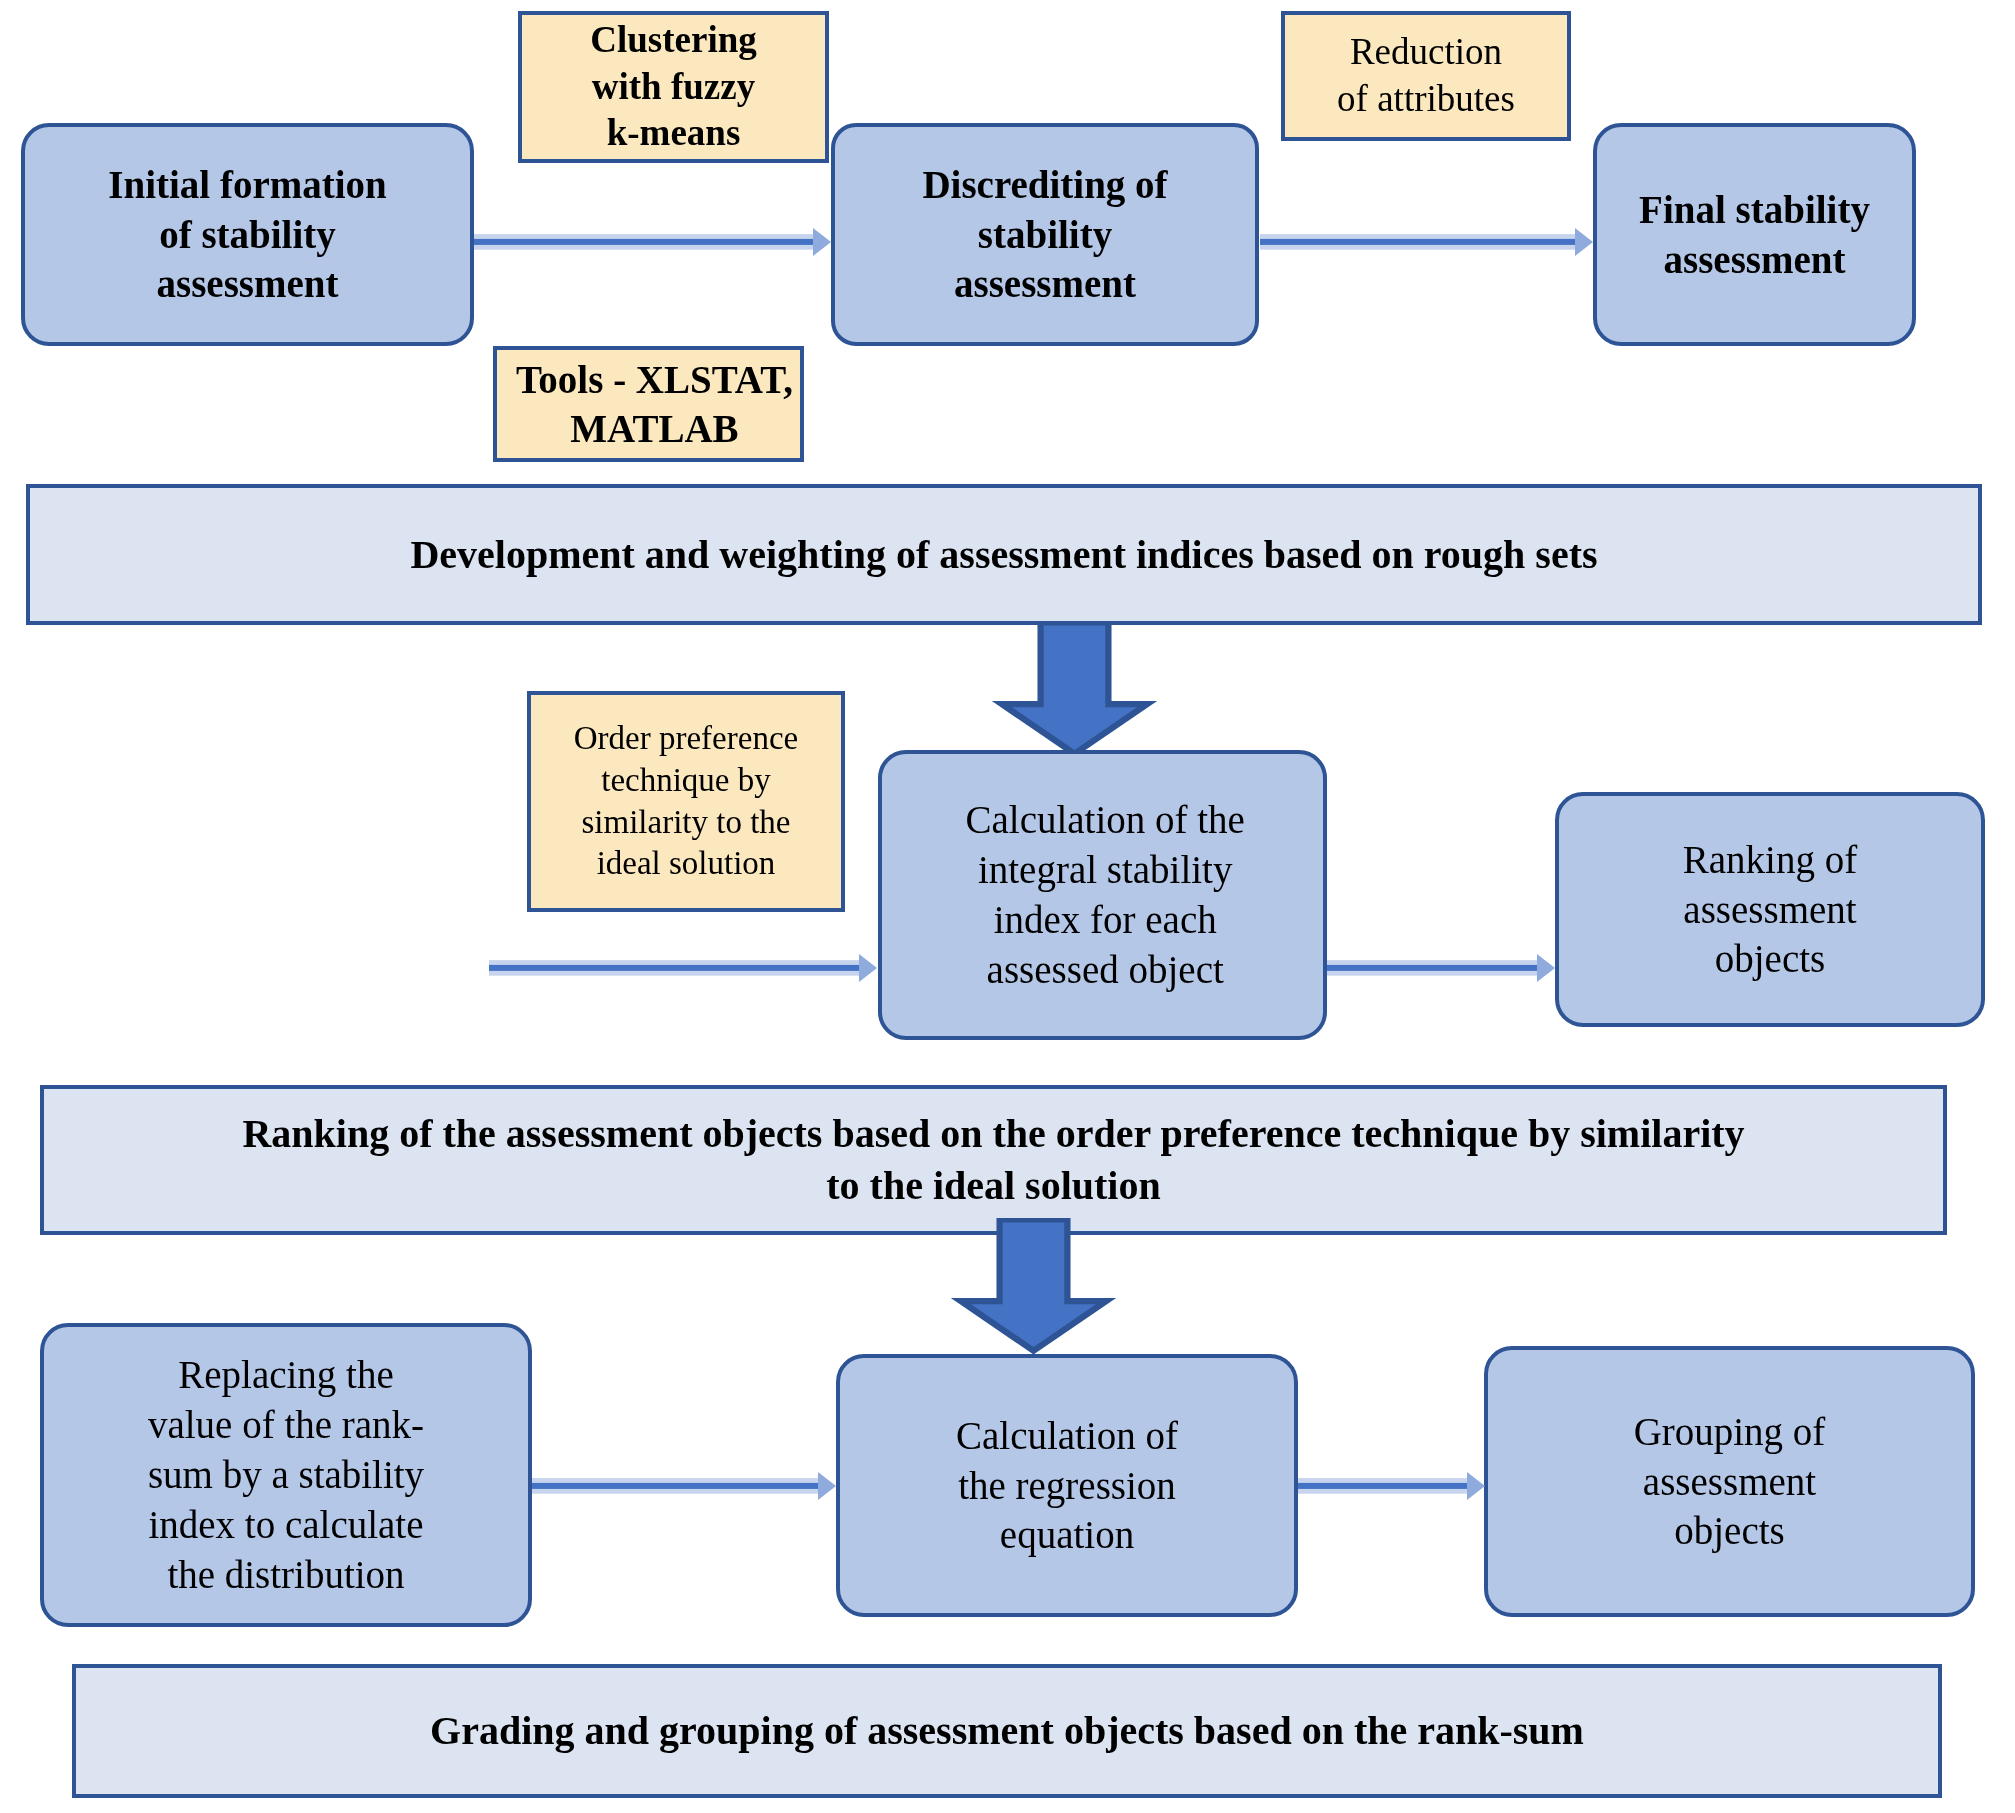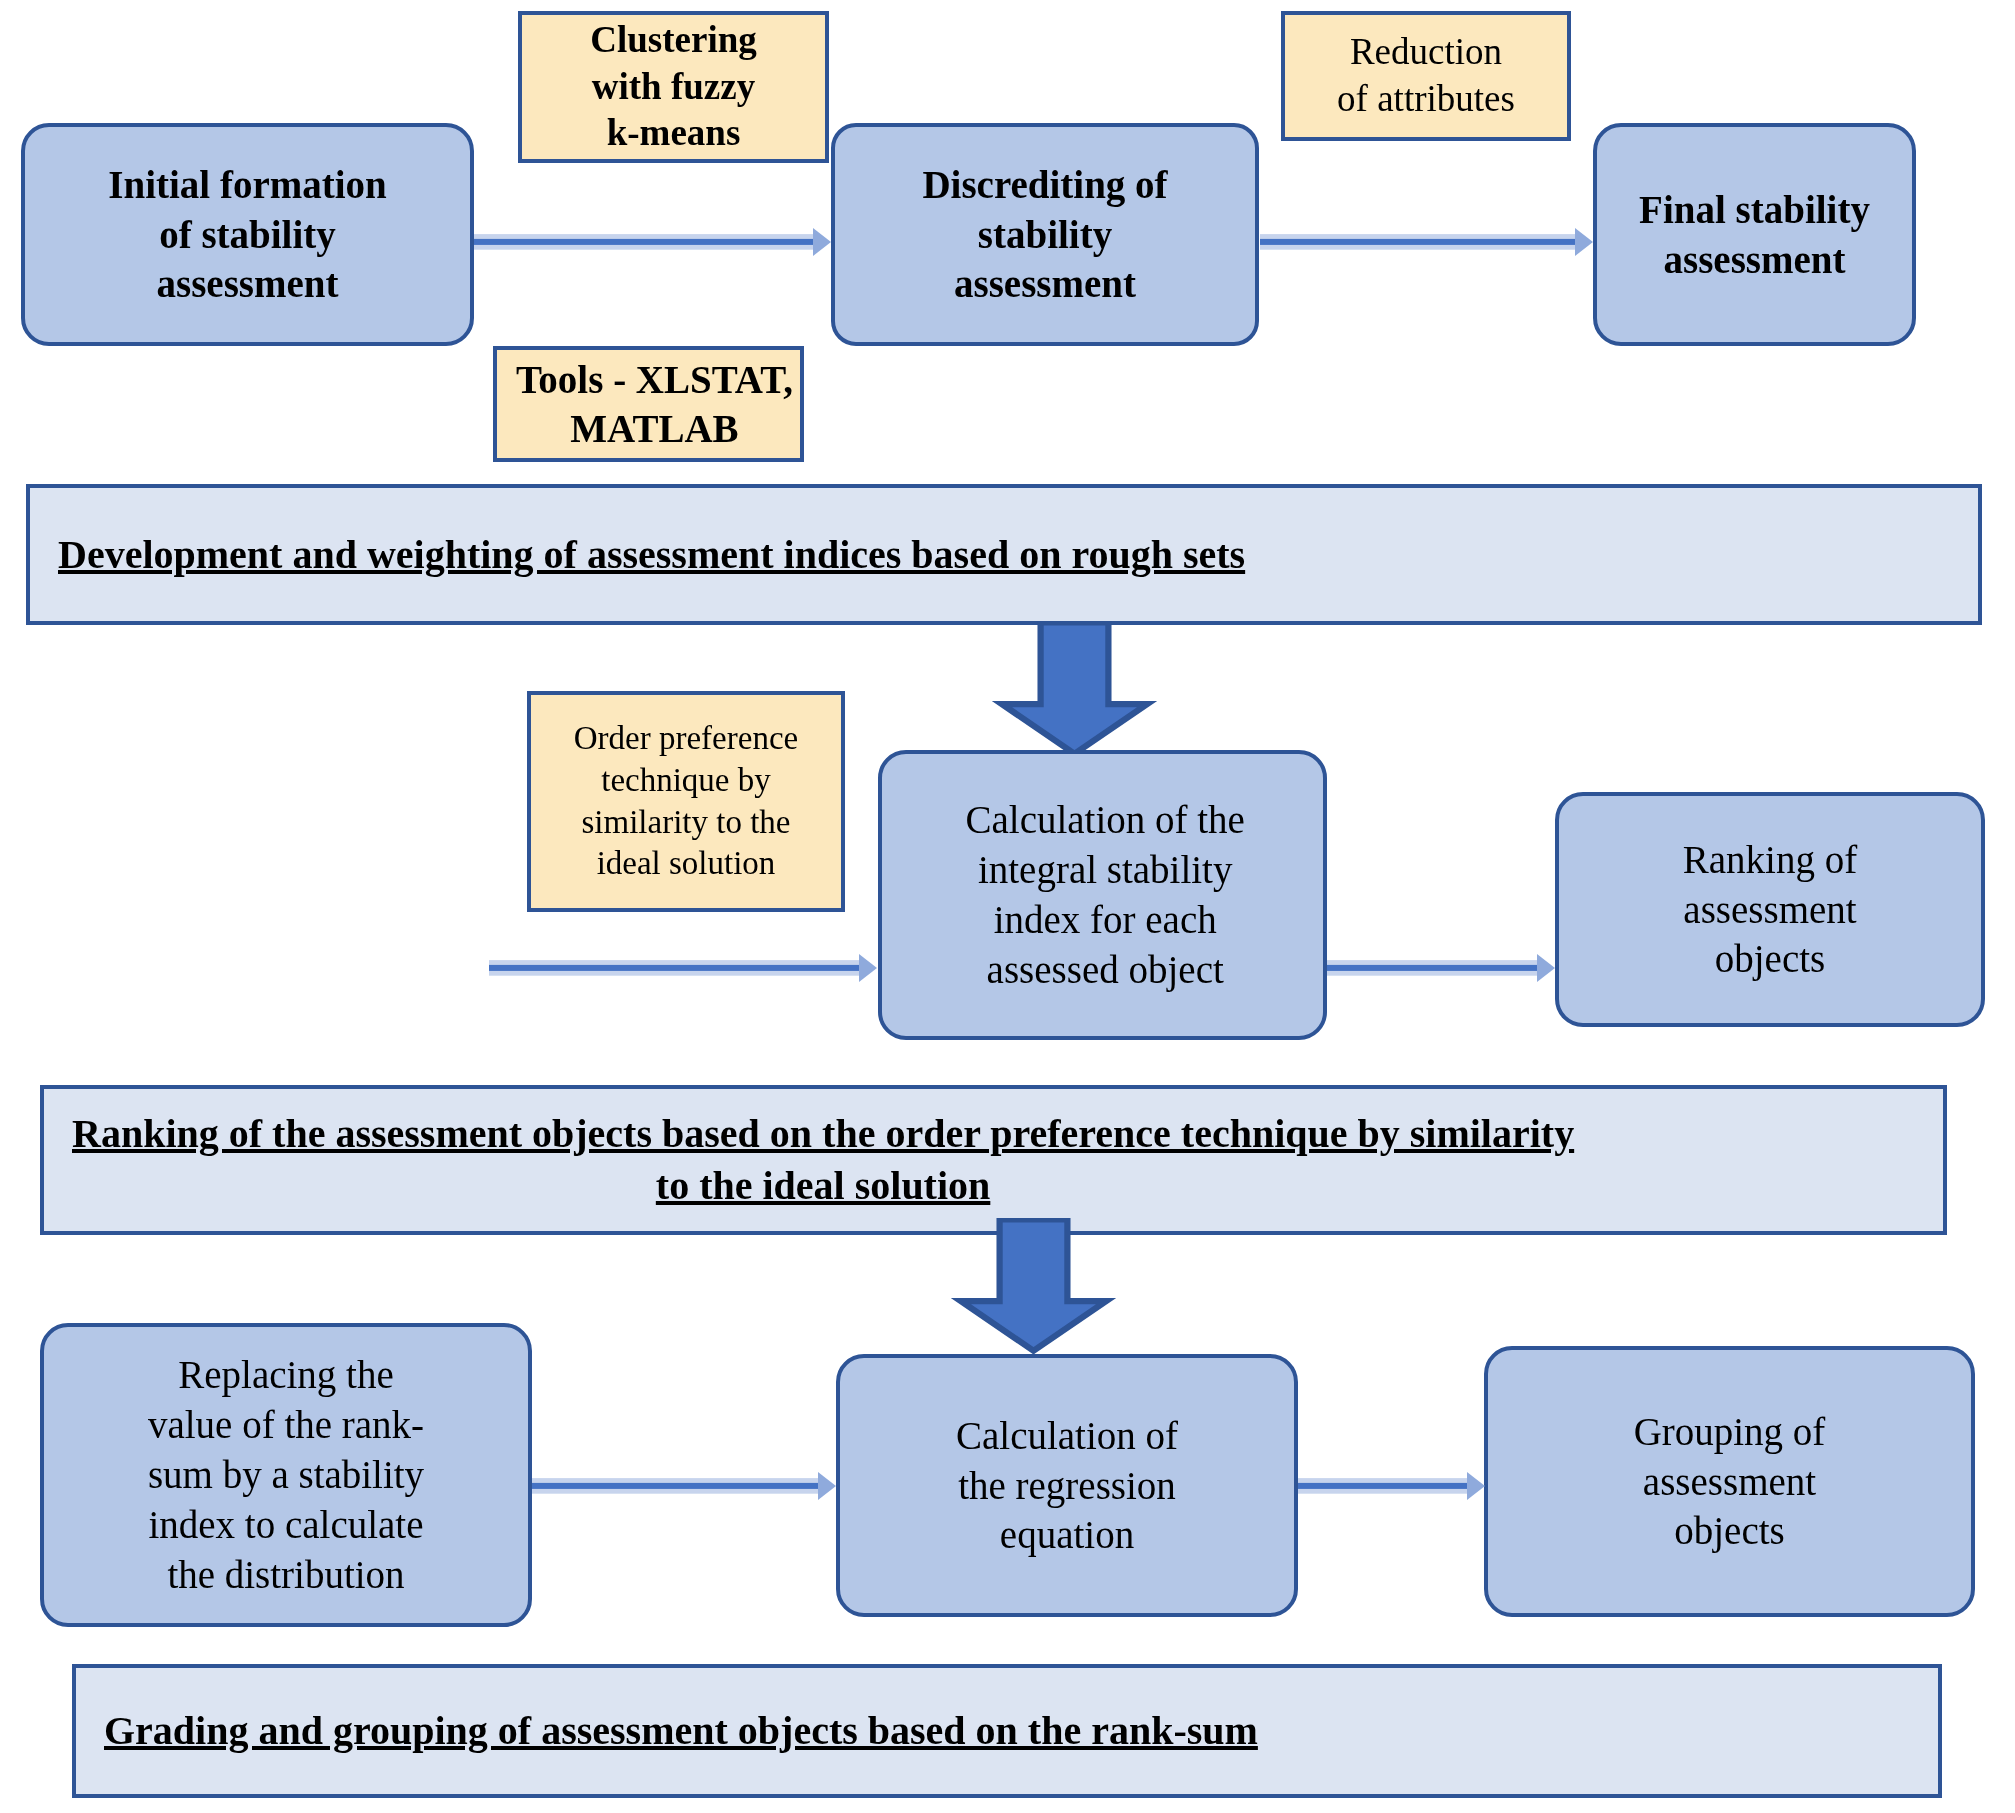--- a/index.html
+++ b/index.html
@@ -53,27 +53,26 @@
   .note-bold { font-weight: bold; }
 
   
   .banner {
     position: absolute;
     box-sizing: border-box;
     background: #DCE4F2;
     border: 4.8px solid #2E5496;
     display: flex;
     align-items: center;
-    justify-content: flex-start;
+    justify-content: center;
     text-align: center;
     font-weight: bold;
     color: #000000;
     line-height: 1.3;
     padding: 5.5px 28px;
-    text-decoration: underline;
   }
 
   
   .harrow {
     position: absolute;
     height: 28px;
     pointer-events: none;
   }
   .harrow .shaft {
     position: absolute;

